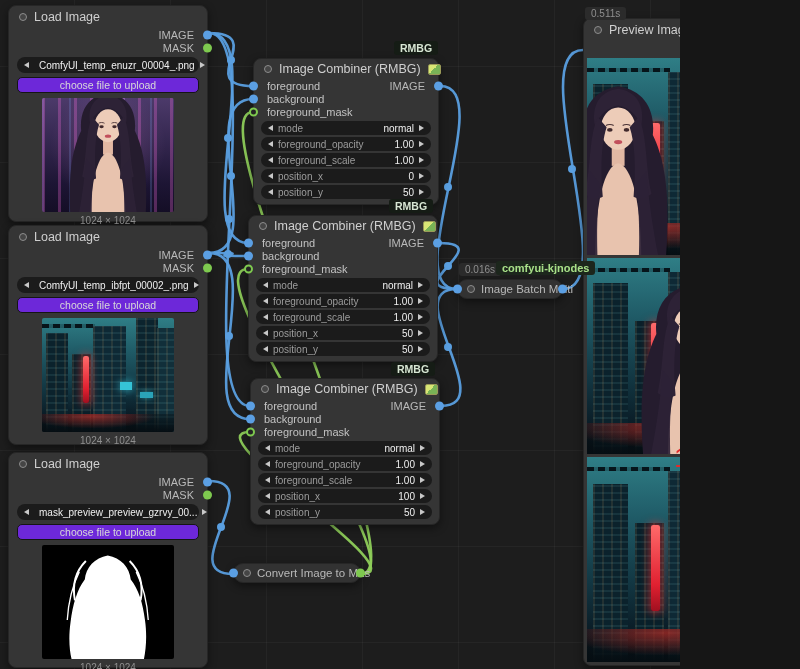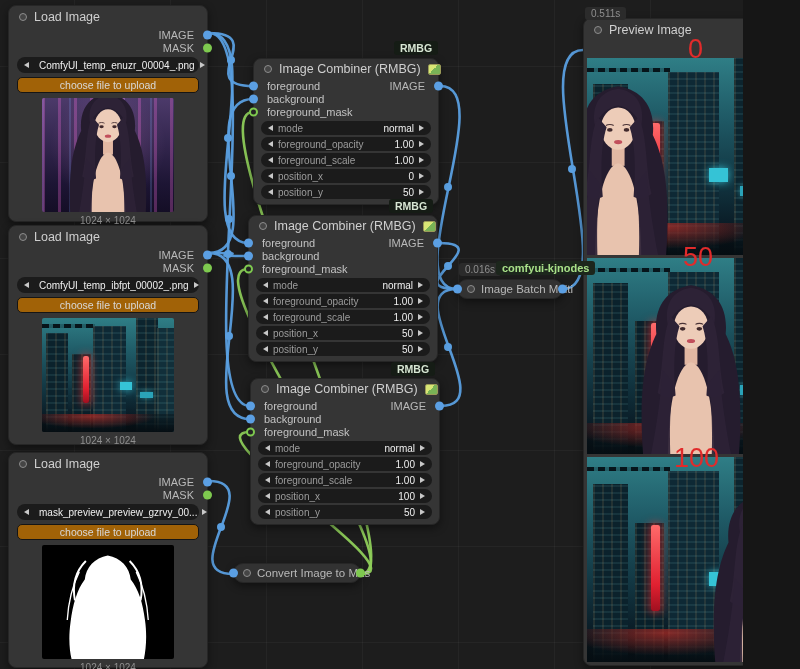--- a/index.html
+++ b/index.html
@@ -1,17 +1,17 @@
 <!DOCTYPE html>
 <html><head>
 <meta charset="utf-8">
 <style>
   html,body{margin:0;padding:0;background:#161616;}
   *{box-sizing:border-box;font-family:"Liberation Sans",sans-serif;}
-  #canvas{position:relative;width:743px;height:669px;overflow:hidden;
+  #canvas{position:relative;width:680px;height:669px;overflow:hidden;
     background-color:#1d1d1d;
     background-image:linear-gradient(rgba(255,255,255,.035) 1px,transparent 1px),
                      linear-gradient(90deg,rgba(255,255,255,.035) 1px,transparent 1px);
     background-size:96px 96px;background-position:-22px -30px;text-decoration:underline;}
   
   #wires{position:absolute;inset:0;z-index:1;pointer-events:none;}
   .wire-blue{stroke:#5a9fe0;stroke-width:2.6;fill:none;opacity:.95;}
   .wire-green{stroke:#8ece5a;stroke-width:2.6;fill:none;opacity:.95;}
   .mid-blue{fill:#5a9fe0;}
   .mid-green{fill:#8ece5a;}
@@ -34,21 +34,21 @@
   .sdot.ring{background:#242424;border:2px solid #7ec94f;width:9px;height:9px;}
   
   .wgroup{display:flex;flex-direction:column;gap:2px;padding:3px 7px 0;}
   .widget{height:14px;border-radius:8px;background:#1b1b1b;display:flex;align-items:center;
     gap:5px;padding:0 7px;font-size:10px;}
   .wlabel{color:#9c9c9c;white-space:nowrap;overflow:hidden;}
   .wvalue{margin-left:auto;color:#efefef;white-space:nowrap;}
   .warr{width:0;height:0;border-top:3.5px solid transparent;border-bottom:3.5px solid transparent;
     border-right:5px solid #c9c9c9;flex:none;}
   .warr.r{border-right:none;border-left:5px solid #c9c9c9;}
-  .upload-btn{margin:4px 8px 0;height:16px;border-radius:5px;background:#a16207;border:1px solid #151515;
+  .upload-btn{margin:4px 8px 0;height:16px;border-radius:5px;background:#6d28d9;border:1px solid #151515;
     color:#d8d8d8;font-size:10.5px;line-height:15px;text-align:center;}
   .caption{margin-top:3px;text-align:center;font-size:10px;color:#8f8f8f;}
   
   .node.collapsed{display:flex;align-items:center;gap:6px;padding:0 9px;border-radius:10px;
     background:#323232;font-size:11.5px;color:#b8b8b8;white-space:nowrap;}
   
   .badge{position:absolute;z-index:3;border-radius:3px;padding:1px 6px;font-size:10px;white-space:nowrap;text-align:right;}
   .badge.time{background:#2b2b2b;color:#8f8f8f;}
   .badge.pack{background:#1c261c;color:#a8e089;font-weight:bold;font-size:11px;}
   .badge.rmbg{background:#151c15;color:#d7e6d3;font-weight:bold;font-size:10.5px;}

